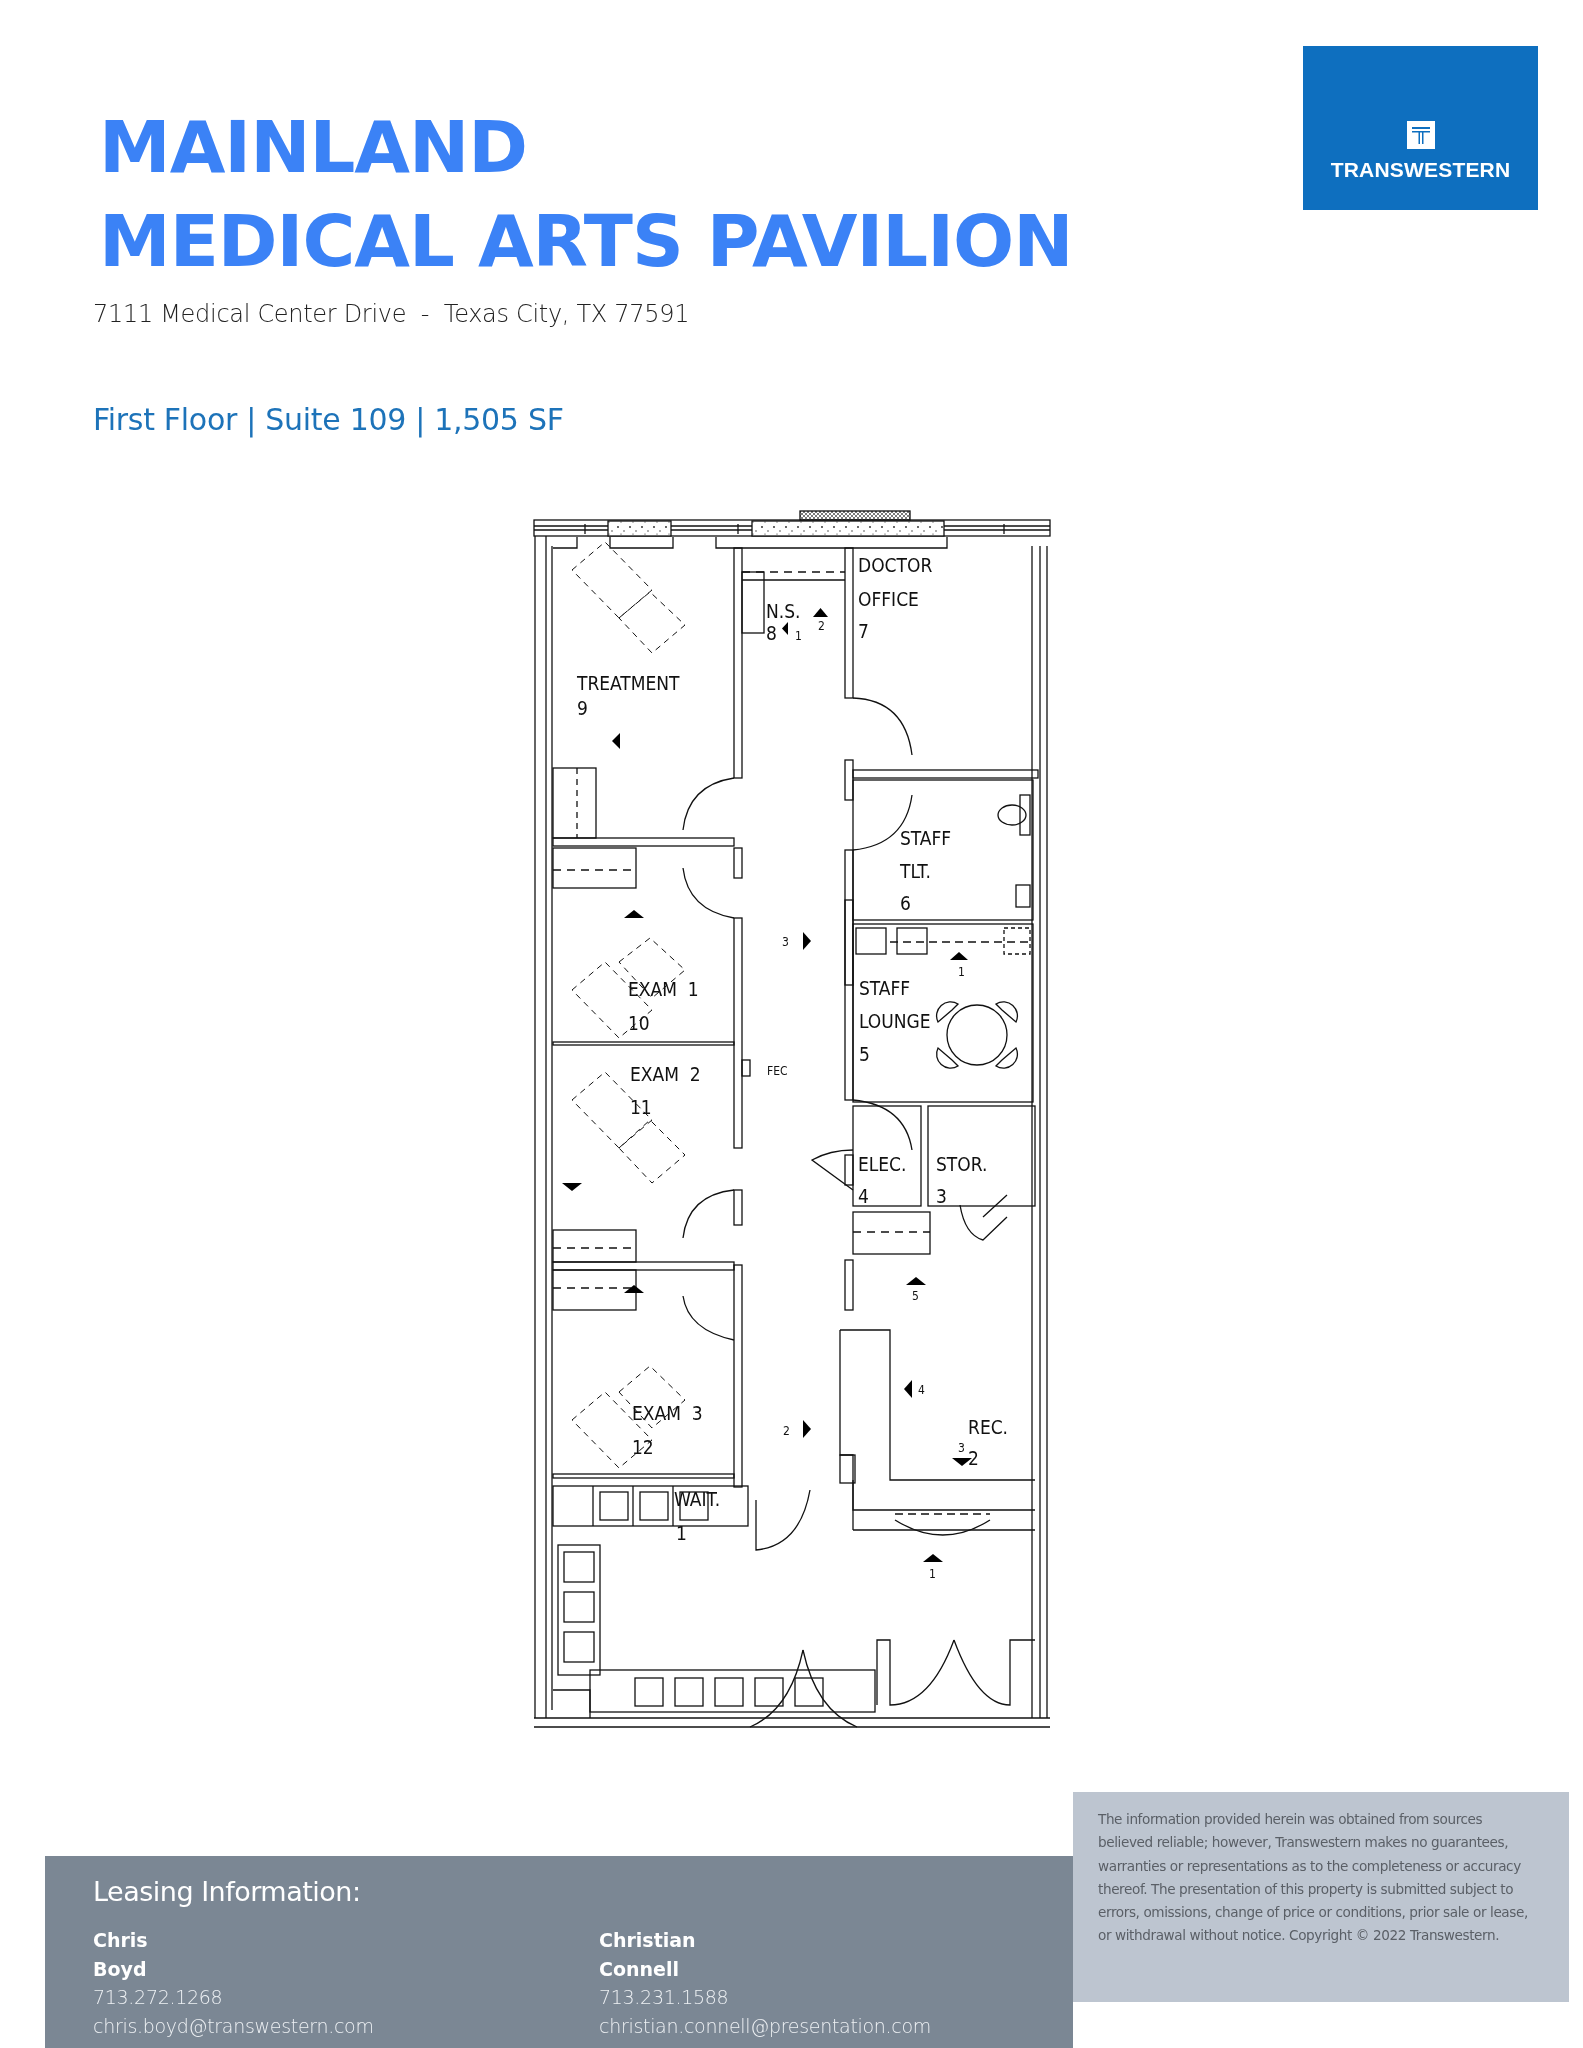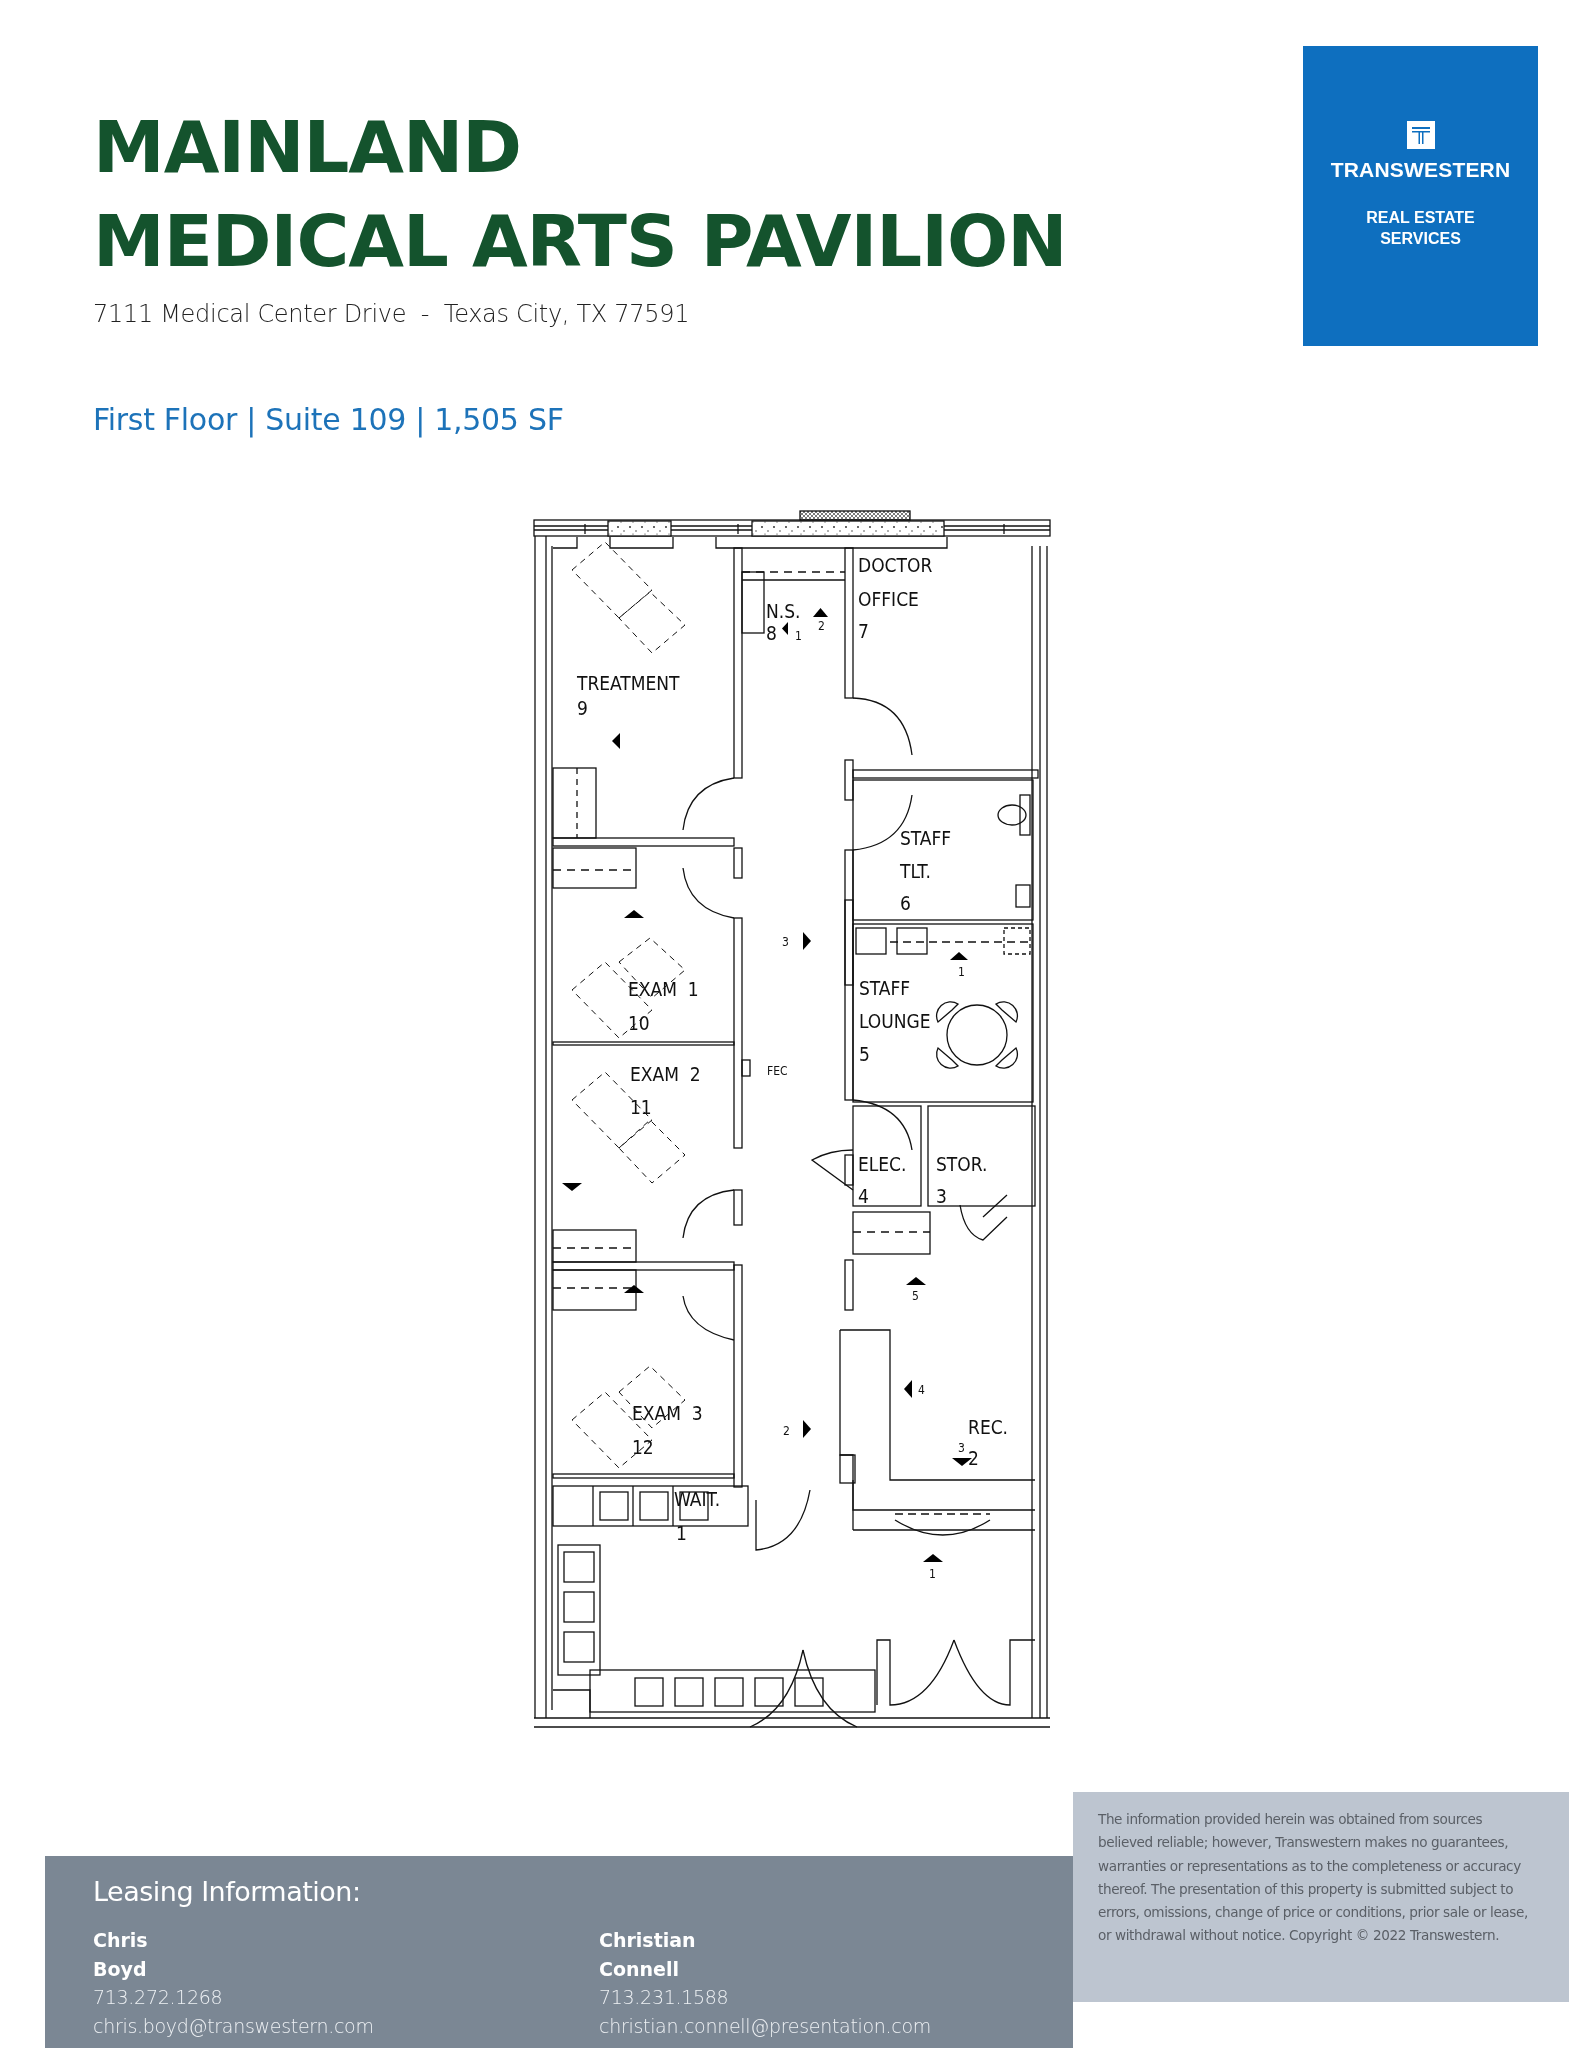--- a/index.html
+++ b/index.html
@@ -1,21 +1,21 @@
 <!DOCTYPE html>
 <html><head>
 <meta charset="utf-8">
 <style>
   html, body { margin: 0; padding: 0; background: #ffffff; }
   body { width: 1583px; height: 2048px; position: relative; overflow: hidden; font-family: "Liberation Sans", "DejaVu Sans", sans-serif; }
-  .title { position: absolute; left: 93px; top: 100px; margin: 0; color: #14532d; font-family: "DejaVu Sans", sans-serif; font-weight: bold; font-size: 72px; line-height: 94px; letter-spacing: -1px; }
+  .title { position: absolute; left: 99px; top: 100px; margin: 0; color: #3b82f6; font-family: "DejaVu Sans", sans-serif; font-weight: bold; font-size: 72px; line-height: 94px; letter-spacing: -1px; }
   .title span { display: block; white-space: nowrap; }
   .address { position: absolute; left: 93px; top: 300px; font-size: 24px; color: #222222; font-family: "DejaVu Sans", sans-serif; font-weight: 300; letter-spacing: -0.3px; white-space: pre; }
   .floor-info { position: absolute; left: 93px; top: 402px; font-size: 30px; color: #1d73b9; font-family: "DejaVu Sans", sans-serif; letter-spacing: -0.3px; white-space: pre; }
-  .logo { position: absolute; left: 1303px; top: 46px; width: 235px; height: 300px; background: #0e6fbf; color: #ffffff; text-align: center; }
+  .logo { position: absolute; left: 1303px; top: 46px; width: 235px; height: 164px; background: #0e6fbf; color: #ffffff; text-align: center; }
   .logo-mark { position: absolute; left: 104px; top: 75px; width: 28px; height: 28px; background: #ffffff; }
   .logo-mark svg { display:block; }
   .logo-name { position: absolute; left: 0; right: 0; top: 112px; font-weight: bold; font-size: 21px; letter-spacing: 0.2px; font-family: "Liberation Sans", sans-serif; }
   .logo-sub { position: absolute; left: 0; right: 0; top: 161px; font-weight: bold; font-size: 16px; line-height: 21px; font-family: "Liberation Sans", sans-serif; }
   .floorplan { position: absolute; left: 520px; top: 500px; width: 540px; height: 1240px; }
   .floorplan text { font-family: "DejaVu Sans Condensed", "DejaVu Sans", sans-serif; fill: #111111; }
   .footer { position: absolute; left: 45px; top: 1856px; width: 1028px; height: 210px; background: #7b8794; color: #ffffff; font-family: "DejaVu Sans", sans-serif; }
   .footer h2 { position: absolute; left: 48px; top: 20px; margin: 0; font-size: 27px; font-weight: normal; letter-spacing: -0.5px; }
   .contact { position: absolute; top: 70px; font-size: 19px; line-height: 28.5px; }
   .contact .nm { font-weight: bold; display: block; }

